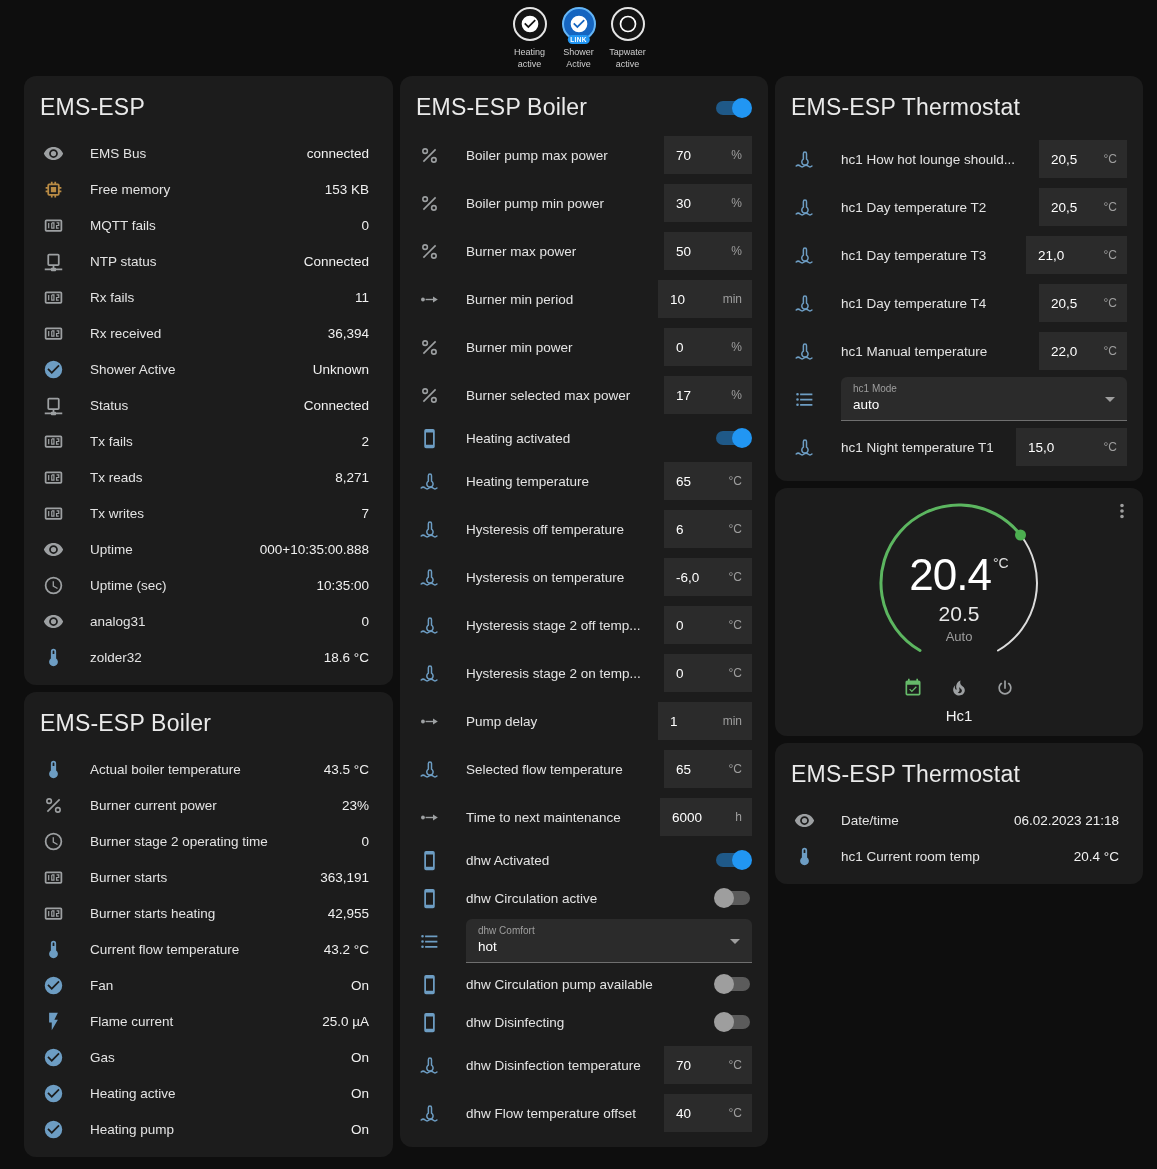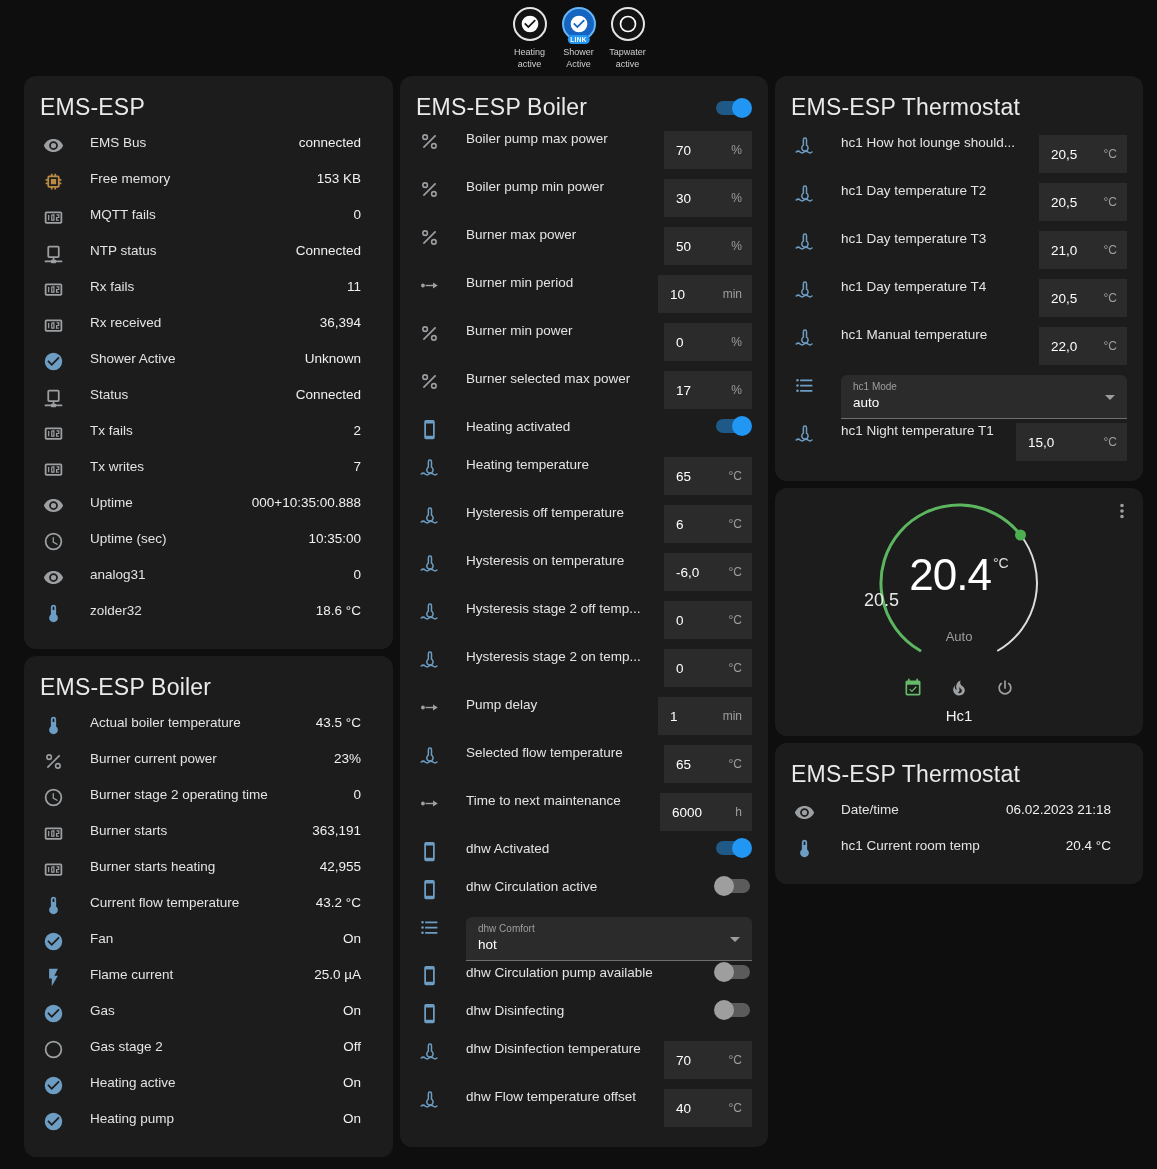--- a/index.html
+++ b/index.html
@@ -29,25 +29,25 @@
   .card-title{font-size:23px;font-weight:400;color:#eaeaea;padding:18px 16px 14px;letter-spacing:.2px}
   .card-head{display:flex;align-items:center;justify-content:space-between;padding:18px 16px 10px}
   .card-head .card-title{padding:0}
   
   .icon{display:inline-flex;width:21px;height:21px;color:#9da0a2;flex:none}
   .icon svg{width:100%;height:100%;fill:currentColor}
   .icon.blue{color:#6d9dc3}
   .icon.amber{color:#b98b44}
   .icon.green{color:#66bb6a}
   
-  .erow{display:flex;align-items:flex-start;height:36px;padding:0 32px 0 19px;cursor:pointer}
+  .erow{display:flex;align-items:center;height:36px;padding:0 24px 0 19px;cursor:pointer}
   .ename{flex:1;margin-left:26px;font-size:13.5px;color:#e3e3e3;white-space:nowrap;overflow:hidden;text-overflow:ellipsis}
   .evalue{font-size:13.5px;color:#f0f0f0;margin-left:10px;white-space:nowrap}
   
-  .crow{display:flex;min-height:48px;padding:0 16px 0 19px}
+  .crow{display:flex;align-items:center;min-height:48px;padding:0 16px 0 19px}
   .crow.trow{min-height:38px}
   .cname{flex:1;margin-left:26px;font-size:13.5px;color:#e3e3e3;padding-right:8px;
     white-space:nowrap;overflow:hidden;text-overflow:ellipsis}
   .numbox{background:#2b2b2b;border-radius:0;height:38px;display:flex;align-items:center;cursor:text;flex:none}
   .numval{padding-left:12px;font-size:13.5px;color:#fff;flex:1;white-space:nowrap}
   .numunit{padding-right:10px;font-size:12px;color:#9e9e9e;margin-left:6px}
   .selbox{flex:1;margin-left:26px;background:#2b2b2b;border-radius:6px 6px 0 0;height:44px;
     position:relative;padding:6px 30px 0 12px;cursor:pointer;border-bottom:1px solid #6f6f6f}
   .sel-label{font-size:10px;color:#9e9e9e}
   .sel-value{font-size:13.5px;color:#fff;margin-top:3px}
@@ -61,21 +61,21 @@
   .switch.off{background:rgba(255,255,255,.28)}
   .switch.off .knob{left:-2px;background:#9e9e9e}
   
   .dial-card{position:relative;display:flex;flex-direction:column;align-items:center;padding:14px 16px 12px}
   .dots{position:absolute;top:12px;right:10px;width:22px;height:22px;color:#9e9e9e;cursor:pointer}
   .dots svg{width:100%;height:100%;fill:currentColor}
   .dial{position:relative;width:190px;height:172px}
   .dial svg{position:absolute;inset:0;overflow:visible}
   .dial-temp{position:absolute;top:48px;width:100%;text-align:center;font-size:44px;color:#fff;font-weight:400;letter-spacing:-1px}
   .dial-temp sup{font-size:14px;color:#e0e0e0;letter-spacing:0;vertical-align:22px;margin-left:2px}
-  .dial-target{position:absolute;top:88px;width:100%;text-align:left;font-size:18px;color:#e8e8e8}
+  .dial-target{position:absolute;top:100px;width:100%;text-align:center;font-size:21px;color:#e8e8e8}
   .dial-mode{position:absolute;top:127px;width:100%;text-align:center;font-size:13px;color:#9e9e9e}
   .dial-icons{display:flex;gap:26px;margin-top:4px}
   .dial-icons .icon{width:20px;height:20px;cursor:pointer}
   .dial-name{margin-top:9px;font-size:15px;color:#f2f2f2}
 </style>
 </head>
 <body>
 
 <div class="top-strip">
   <div class="badges" id="badges">
@@ -204,20 +204,30 @@
             <span class="ename">Tx fails</span>
             <span class="evalue">2</span>
           </div>
           <div class="erow">
             <span class="icon">
               <svg viewBox="0 0 24 24">
                 <path d="M4,5A2,2 0 0,0 2,7V17A2,2 0 0,0 4,19H20A2,2 0 0,0 22,17V7A2,2 0 0,0 20,5H4M4,7H20V17H4V7Z"></path>
                 <path d="M6.5,9V15M10,9H12.5V15H10V9M15.5,9H18V12H15.5V15H18" fill="none" stroke="currentColor" stroke-width="1.4"></path>
               </svg>
             </span>
+            <span class="ename">Tx reads</span>
+            <span class="evalue">8,271</span>
+          </div>
+          <div class="erow">
+            <span class="icon">
+              <svg viewBox="0 0 24 24">
+                <path d="M4,5A2,2 0 0,0 2,7V17A2,2 0 0,0 4,19H20A2,2 0 0,0 22,17V7A2,2 0 0,0 20,5H4M4,7H20V17H4V7Z"></path>
+                <path d="M6.5,9V15M10,9H12.5V15H10V9M15.5,9H18V12H15.5V15H18" fill="none" stroke="currentColor" stroke-width="1.4"></path>
+              </svg>
+            </span>
             <span class="ename">Tx writes</span>
             <span class="evalue">7</span>
           </div>
           <div class="erow">
             <span class="icon">
               <svg viewBox="0 0 24 24">
                 <path d="M12,9A3,3 0 0,0 9,12A3,3 0 0,0 12,15A3,3 0 0,0 15,12A3,3 0 0,0 12,9M12,17A5,5 0 0,1 7,12A5,5 0 0,1 12,7A5,5 0 0,1 17,12A5,5 0 0,1 12,17M12,4.5C7,4.5 2.73,7.61 1,12C2.73,16.39 7,19.5 12,19.5C17,19.5 21.27,16.39 23,12C21.27,7.61 17,4.5 12,4.5Z"></path>
               </svg>
             </span>
             <span class="ename">Uptime</span>
@@ -334,29 +344,20 @@
             <span class="evalue">25.0 µA</span>
           </div>
           <div class="erow">
             <span class="icon blue">
               <svg viewBox="0 0 24 24">
                 <path d="M12,2A10,10 0 0,0 2,12A10,10 0 0,0 12,22A10,10 0 0,0 22,12A10,10 0 0,0 12,2M10,17L5,12L6.41,10.59L10,14.17L17.59,6.58L19,8L10,17Z"></path>
               </svg>
             </span>
             <span class="ename">Gas</span>
             <span class="evalue">On</span>
-          </div>
-          <div class="erow">
-            <span class="icon">
-              <svg viewBox="0 0 24 24">
-                <path d="M12,2A10,10 0 0,0 2,12A10,10 0 0,0 12,22A10,10 0 0,0 22,12A10,10 0 0,0 12,2M12,4A8,8 0 0,1 20,12A8,8 0 0,1 12,20A8,8 0 0,1 4,12A8,8 0 0,1 12,4Z"></path>
-              </svg>
-            </span>
-            <span class="ename">Gas stage 2</span>
-            <span class="evalue">Off</span>
           </div>
           <div class="erow">
             <span class="icon blue">
               <svg viewBox="0 0 24 24">
                 <path d="M12,2A10,10 0 0,0 2,12A10,10 0 0,0 12,22A10,10 0 0,0 22,12A10,10 0 0,0 12,2M10,17L5,12L6.41,10.59L10,14.17L17.59,6.58L19,8L10,17Z"></path>
               </svg>
             </span>
             <span class="ename">Heating active</span>
             <span class="evalue">On</span>
           </div>
@@ -710,21 +711,21 @@
             </div>
           </div>
           <div class="crow">
             <span class="icon blue">
               <svg viewBox="0 0 24 24">
                 <path d="M12.5,3.5A1.8,1.8 0 0,0 10.7,5.3V11.6A3.6,3.6 0 1,0 14.3,11.6V5.3A1.8,1.8 0 0,0 12.5,3.5Z" fill="none" stroke="currentColor" stroke-width="1.7"></path>
                 <path d="M2.5,19.5C4,18.1 5.5,18.1 7,19.5C8.5,20.9 10,20.9 11.5,19.5C13,18.1 14.5,18.1 16,19.5C17.5,20.9 19,20.9 20.5,19.5" fill="none" stroke="currentColor" stroke-width="1.7" stroke-linecap="round"></path>
               </svg>
             </span>
             <span class="cname">hc1 Day temperature T3</span>
-            <div class="numbox" style="width:88px">
+            <div class="numbox" style="width:101px">
               <span class="numval">21,0</span>
               <span class="numunit">°C</span>
             </div>
           </div>
           <div class="crow">
             <span class="icon blue">
               <svg viewBox="0 0 24 24">
                 <path d="M12.5,3.5A1.8,1.8 0 0,0 10.7,5.3V11.6A3.6,3.6 0 1,0 14.3,11.6V5.3A1.8,1.8 0 0,0 12.5,3.5Z" fill="none" stroke="currentColor" stroke-width="1.7"></path>
                 <path d="M2.5,19.5C4,18.1 5.5,18.1 7,19.5C8.5,20.9 10,20.9 11.5,19.5C13,18.1 14.5,18.1 16,19.5C17.5,20.9 19,20.9 20.5,19.5" fill="none" stroke="currentColor" stroke-width="1.7" stroke-linecap="round"></path>
               </svg>

